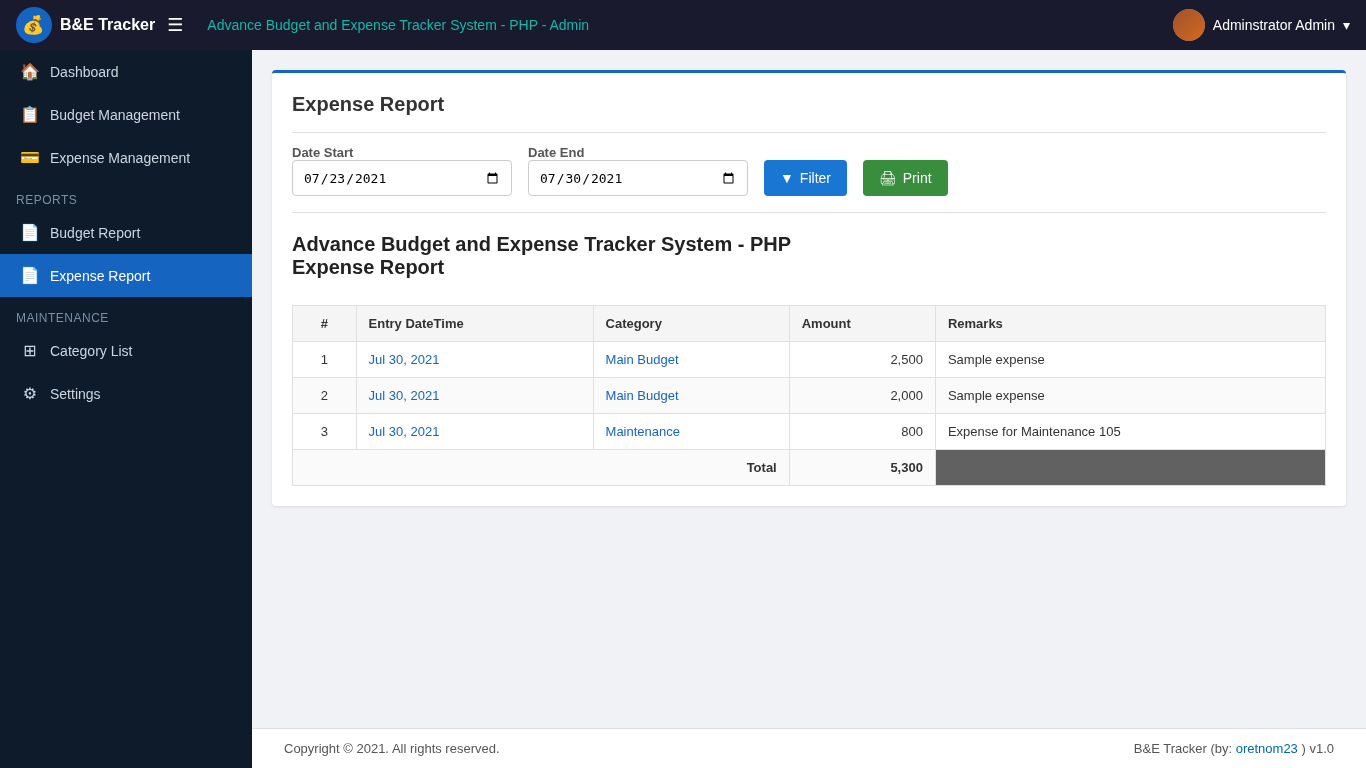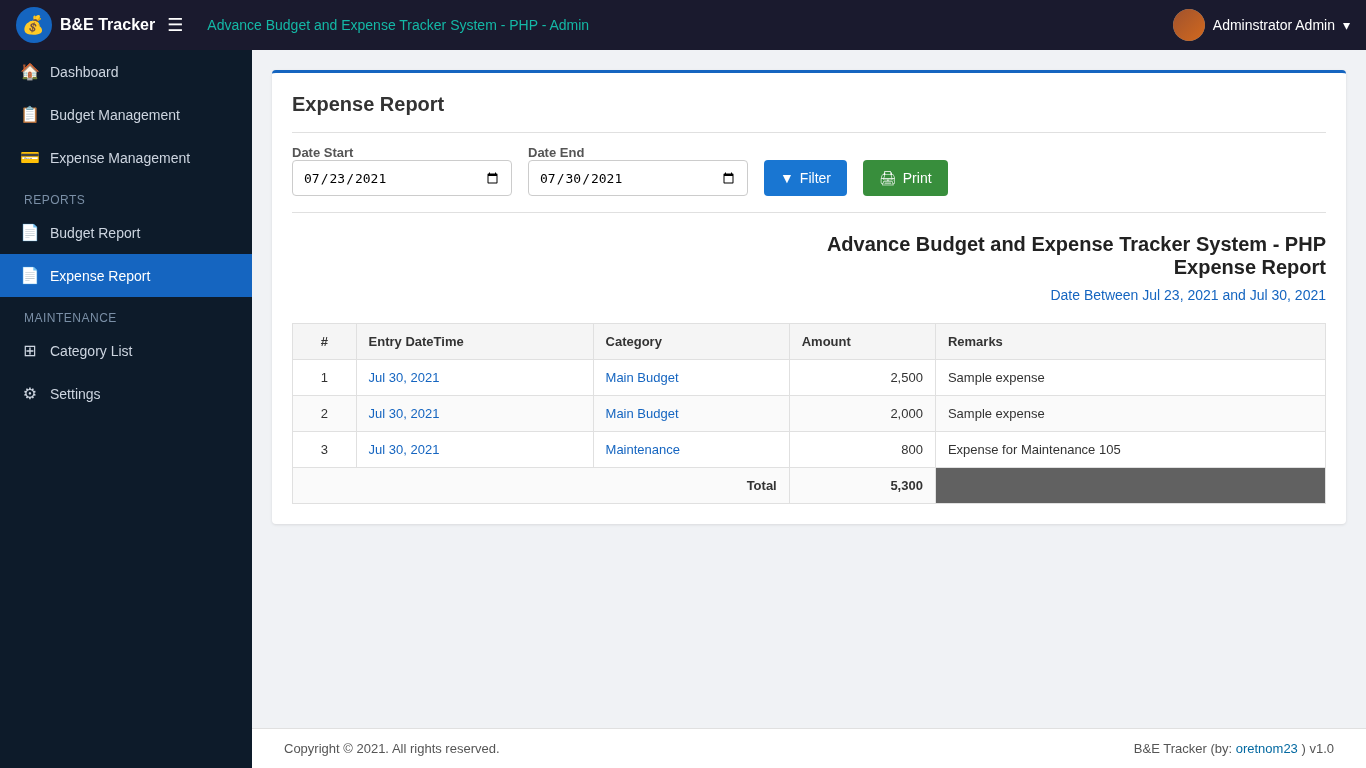--- a/index.html
+++ b/index.html
@@ -44,21 +44,21 @@
     .sidebar-item {
       display: flex; align-items: center; gap: 10px;
       padding: 12px 20px;
       cursor: pointer;
       color: #cdd5e0;
       font-size: 14px;
       transition: background 0.2s;
     }
     .sidebar-item.active { background: #1565c0; color: #fff; }
     .sidebar-section-label {
-      padding: 14px 24px 4px;
+      padding: 14px 16px 4px;
       font-size: 12px;
       color: #7a8fa6;
       text-transform: uppercase;
       letter-spacing: 0.5px;
     }
     .sidebar-icon { font-size: 16px; min-width: 20px; text-align: center; }
 
     
     .main {
       margin-left: 252px;
@@ -109,21 +109,21 @@
       font-size: 14px;
       display: flex;
       align-items: center;
       gap: 6px;
       height: 36px;
     }
     .btn-primary { background: #1976d2; color: #fff; }
     .btn-success { background: #388e3c; color: #fff; }
 
     
-    .report-header { text-align: right; margin: 20px 0 20px; }
+    .report-header { text-align: left; margin: 20px 0 26px; }
     .report-header h2 { font-size: 20px; font-weight: bold; color: #222; }
     .report-header p { font-size: 14px; color: #1565c0; margin-top: 8px; }
 
     
     .table-wrapper { margin-top: 16px; }
     table { width: 100%; border-collapse: collapse; }
     thead tr { background: #f5f5f5; }
     th {
       padding: 10px 12px;
       text-align: left;
@@ -242,21 +242,20 @@
         <span>🖨</span>
         <span>Print</span>
       </button>
     </div>
 
     <hr class="divider">
 
     <div class="report-header">
       <h2>Advance Budget and Expense Tracker System - PHP</h2>
       <h2>Expense Report</h2>
-      <p>Date Between Jul 23, 2021 and Jul 30, 2021</p>
     </div>
 
     <div class="table-wrapper">
       <table>
         <thead>
           <tr>
             <th class="num-col">#</th>
             <th>Entry DateTime</th>
             <th>Category</th>
             <th>Amount</th>

